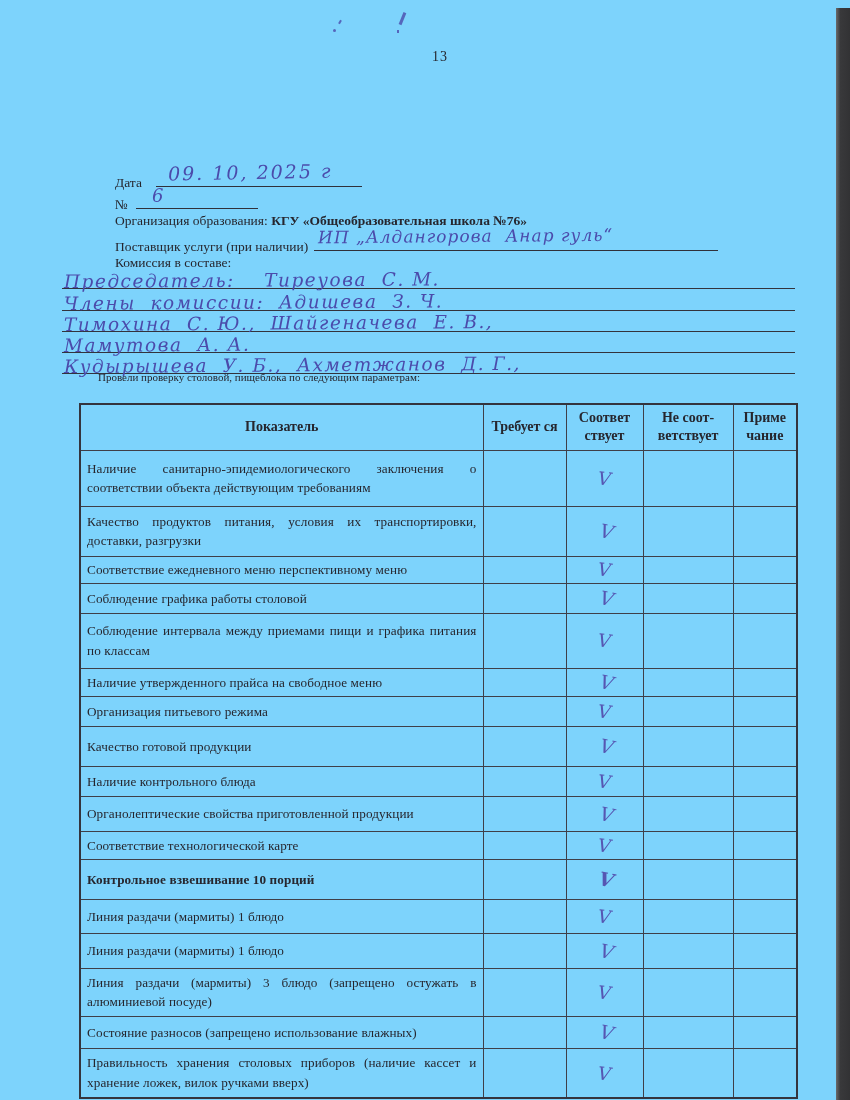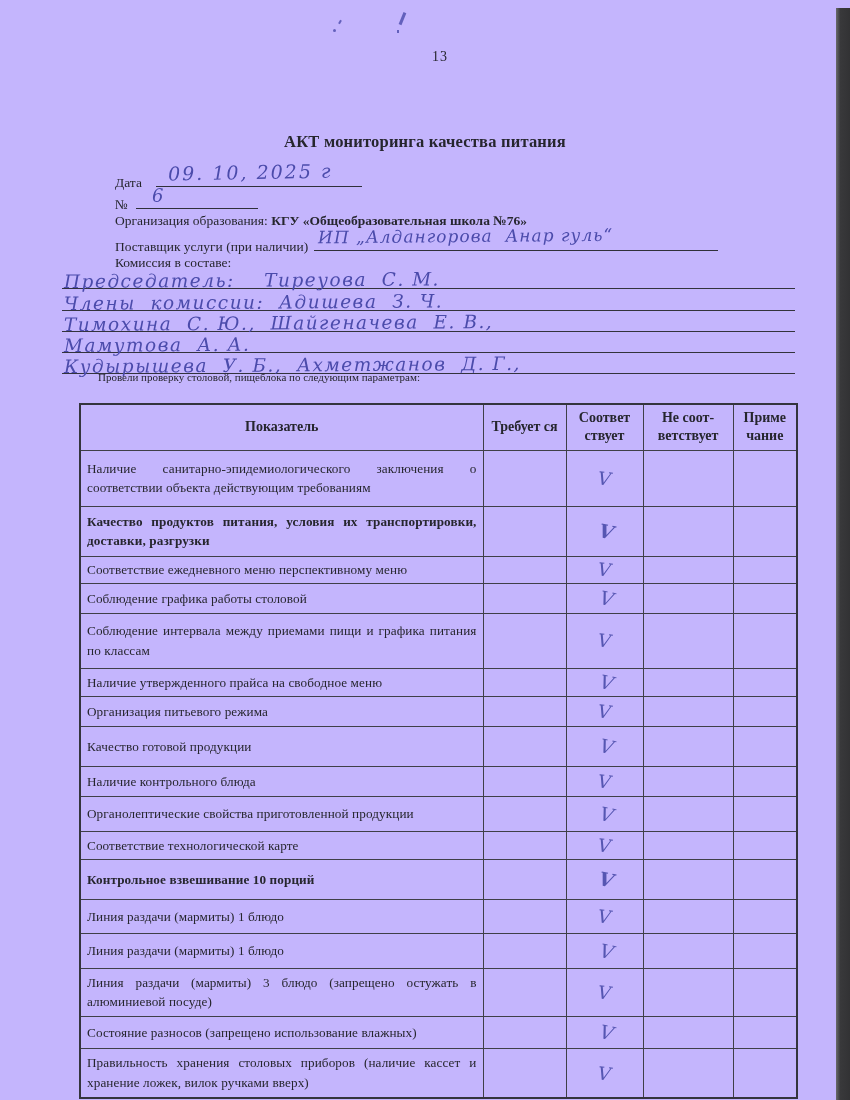--- a/index.html
+++ b/index.html
@@ -1,20 +1,20 @@
 <!DOCTYPE html>
 <html style="--ink: #4b4bab;"><head>
 <meta charset="utf-8">
 <style>
   html,body{margin:0;padding:0;background:#888;}
   .page{
     position:relative;
     width:850px;height:1100px;
     margin:0 auto;
-    background:#c4b5fd;
+    background:#7dd3fc;
     overflow:hidden;
     font-family:"Liberation Serif", serif;
     color:#26262e;
   }
   
   .scan-edge{
     position:absolute;top:8px;left:836px;width:14px;height:1092px;
     background:linear-gradient(to right,#6a6a6c 0%,#39393b 30%,#323234 100%);
   }
   .page-number{
@@ -109,21 +109,20 @@
 
   <div class="scan-edge"></div>
 
   <span class="ink-smudge smudge-a"></span>
   <span class="ink-smudge smudge-b"></span>
   <span class="ink-smudge smudge-c"></span>
   <span class="ink-smudge smudge-d"></span>
 
   <div class="page-number">13</div>
 
-  <div class="doc-title">АКТ мониторинга качества питания</div>
 
   <div class="field-line fl-date">
     <span>Дата</span><span class="uline u-date"><span class="hand hw-date">09. 10, 2025 г</span></span>
   </div>
 
   <div class="field-line fl-no">
     <span>№</span><span class="uline u-no"><span class="hand hw-no">6</span></span>
   </div>
 
   <div class="field-line fl-org">
@@ -174,21 +173,21 @@
         </tr>
       </thead>
     <tbody>
         <tr style="height: 56px; padding-left: 34px;">
           <td class="param">Наличие санитарно-эпидемиологического заключения о соответствии объекта действующим требованиям</td>
           <td class="status"></td>
           <td class="status"><span class="checkmark">V</span></td>
           <td class="status"></td>
           <td class="status"></td>
         </tr>
-        <tr style="height: 50px; font-weight: bold;">
+        <tr style="height: 50px;">
           <td class="param">Качество продуктов питания, условия их транспортировки, доставки, разгрузки</td>
           <td class="status"></td>
           <td class="status"><span class="checkmark">V</span></td>
           <td class="status"></td>
           <td class="status"></td>
         </tr>
         <tr style="height: 27px;">
           <td class="param">Соответствие ежедневного меню перспективному меню</td>
           <td class="status"></td>
           <td class="status"><span class="checkmark">V</span></td>

